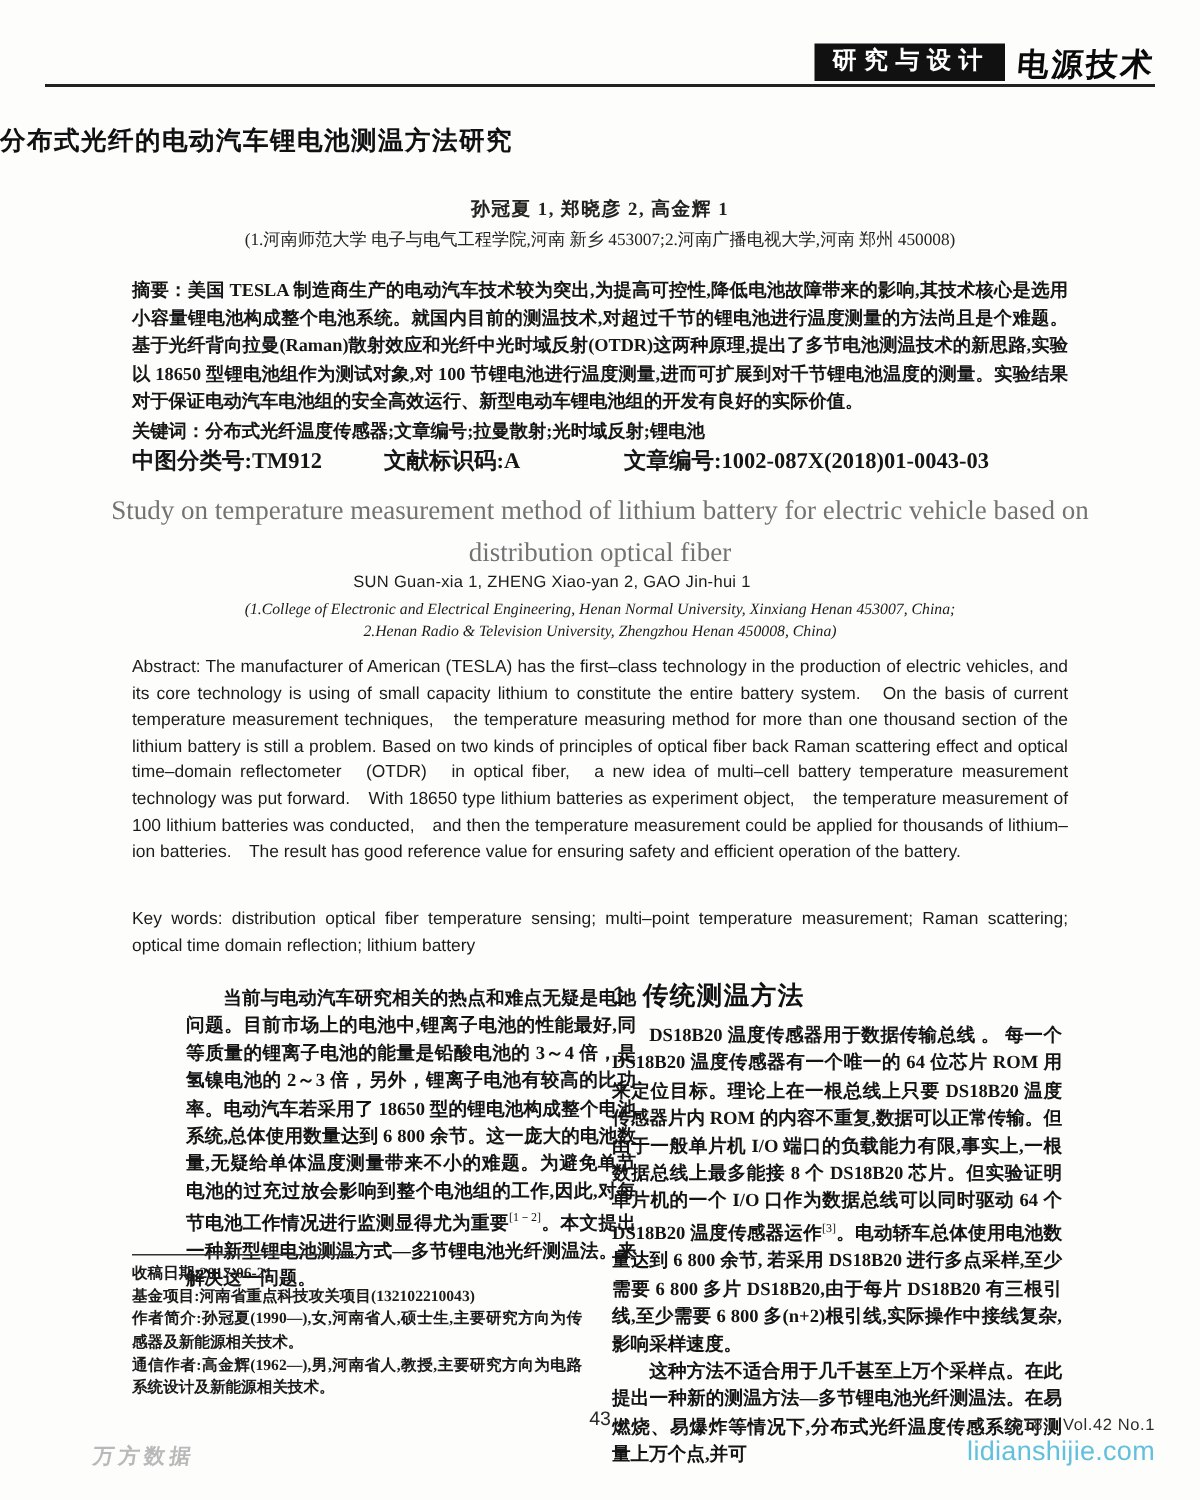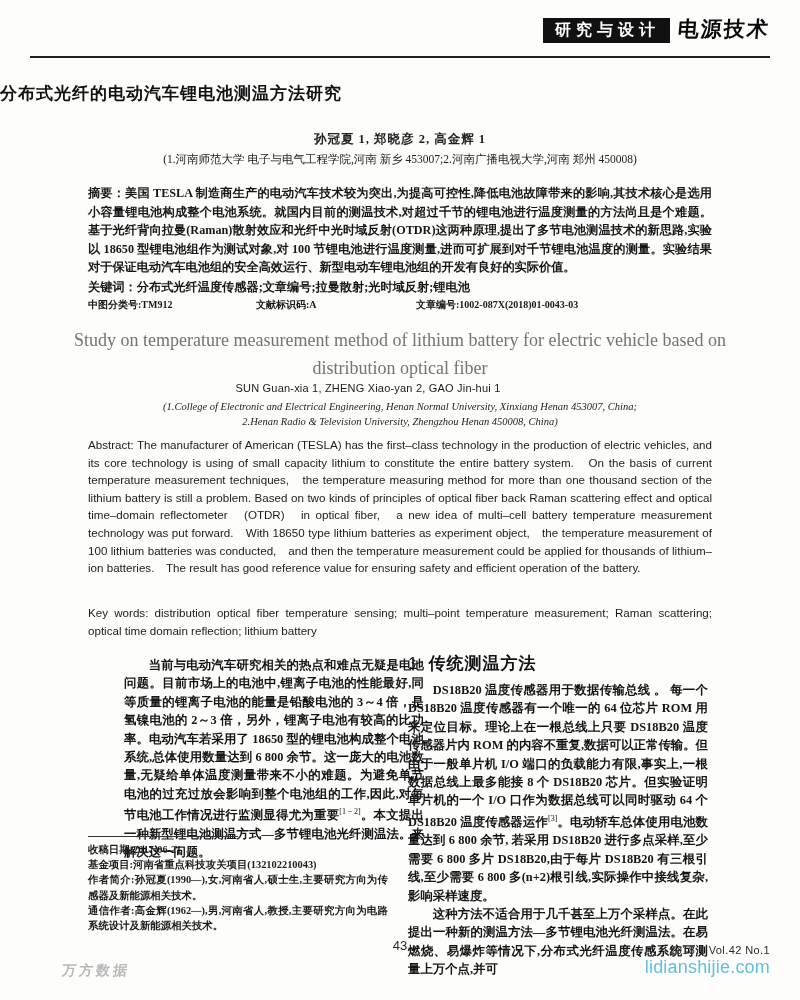--- a/index.html
+++ b/index.html
@@ -21,21 +21,21 @@
     background: #fdfdfb;
   }
 
   
   .masthead {
     position: absolute;
     left: 0; top: 18px;
     width: 800px; height: 36px;
     display: flex;
     justify-content: flex-end;
-    align-items: flex-start;
+    align-items: flex-end;
   }
   .masthead-rule {
     position: absolute;
     left: 30px; right: 30px; bottom: -4px;
     height: 2px; background: #222;
   }
   .masthead-col {
     background: #111;
     color: #fff;
     font-family: "Liberation Sans", sans-serif;
@@ -99,21 +99,21 @@
     position: absolute;
     left: 88px; top: 278px; width: 624px;
     font-size: 12.2px;
     line-height: 18px;
     font-weight: bold;
     color: #161616;
   }
   .cn-classline {
     position: absolute;
     left: 88px; top: 298px; width: 624px;
-    font-size: 10px;
+    font-size: 15px;
     font-weight: bold;
     color: #161616;
     display: flex;
   }
   .cn-classline span:nth-child(1) { width: 168px; }
   .cn-classline span:nth-child(2) { width: 160px; }
 
   
   .en-title {
     position: absolute;

